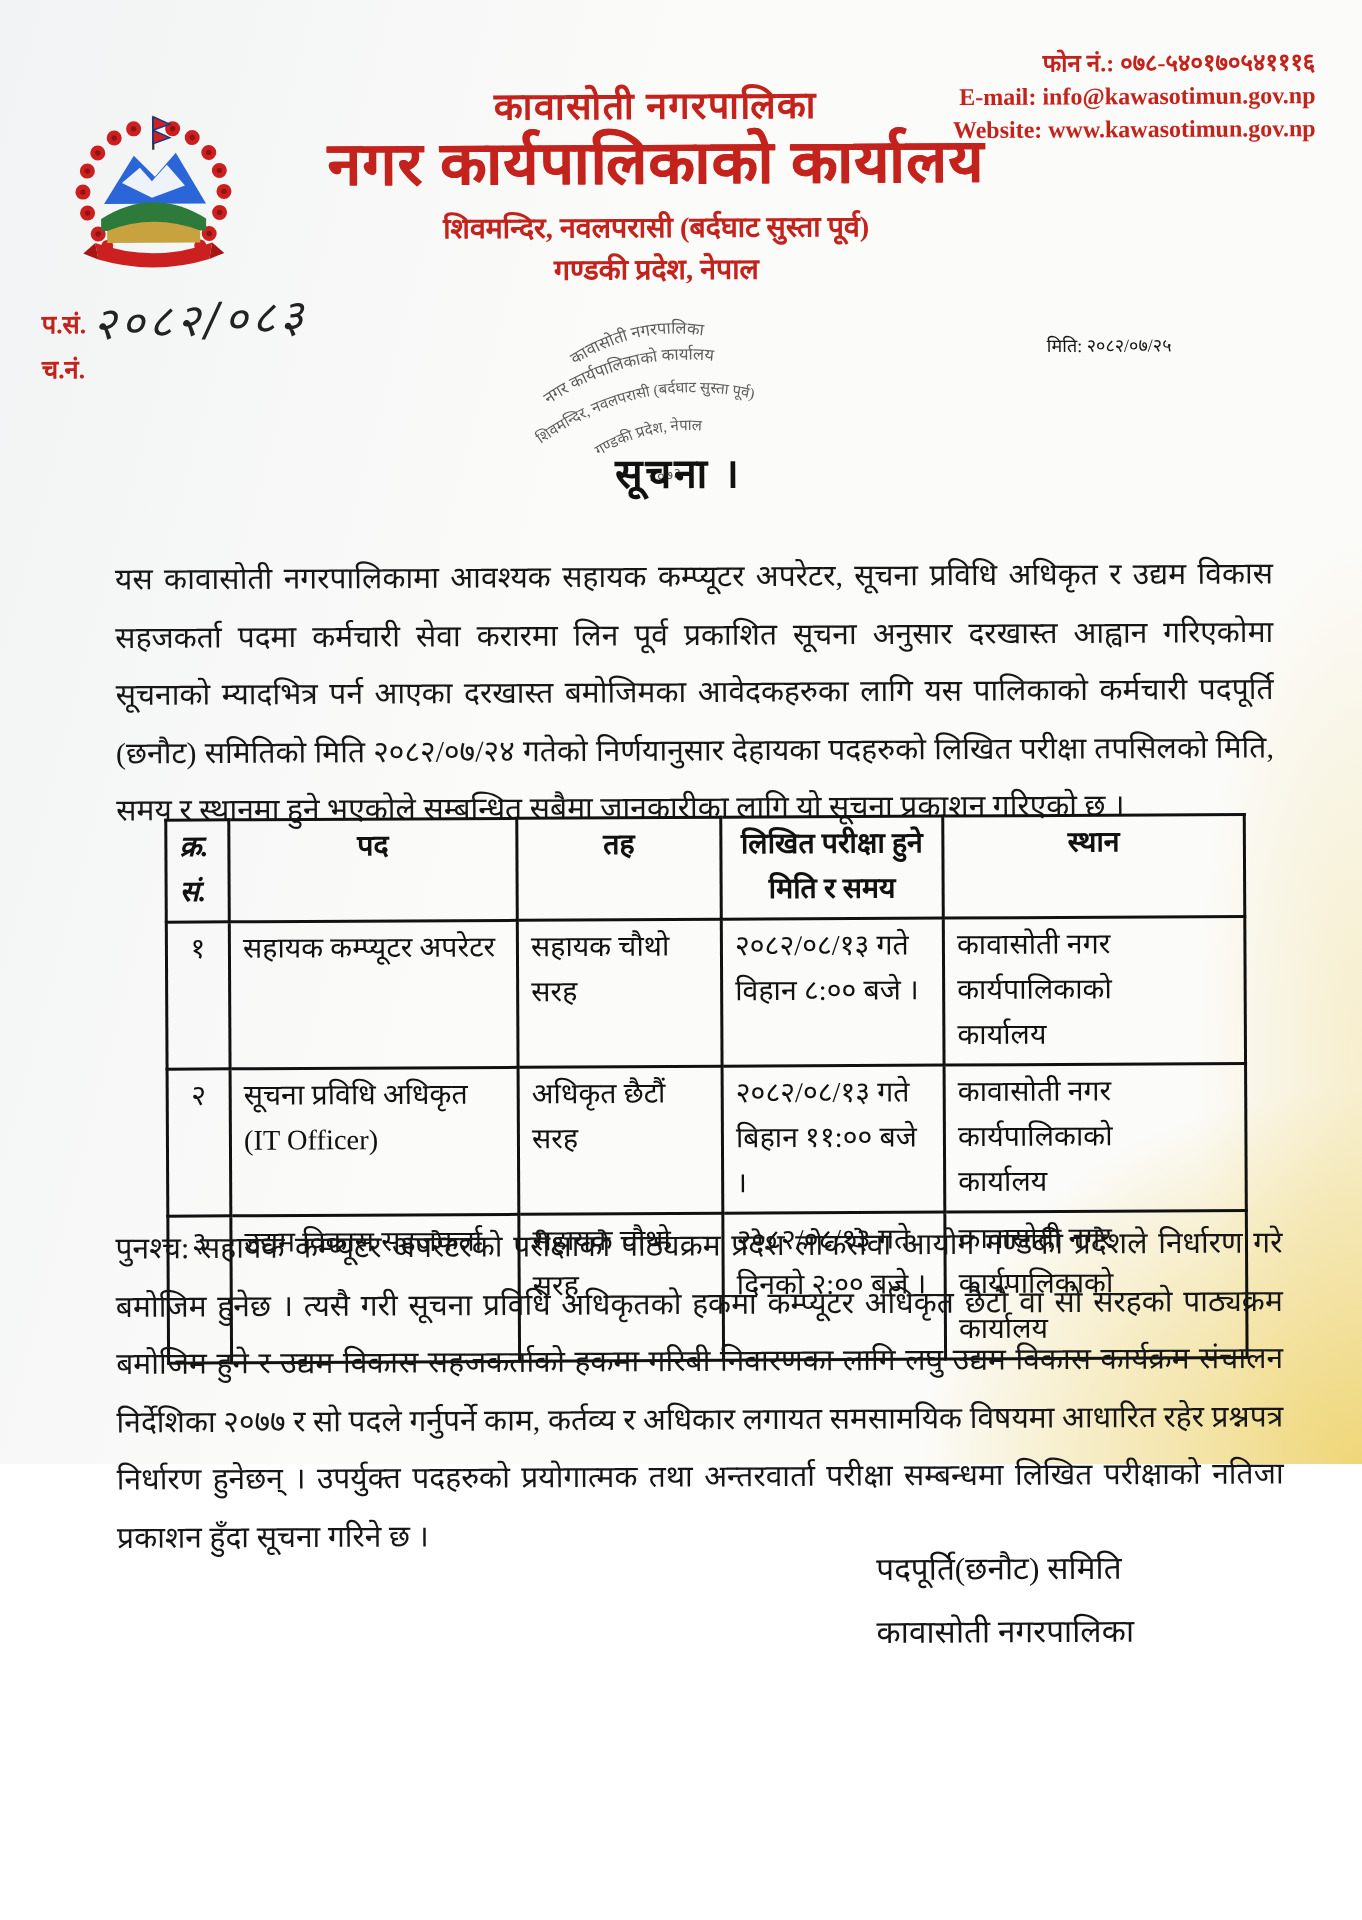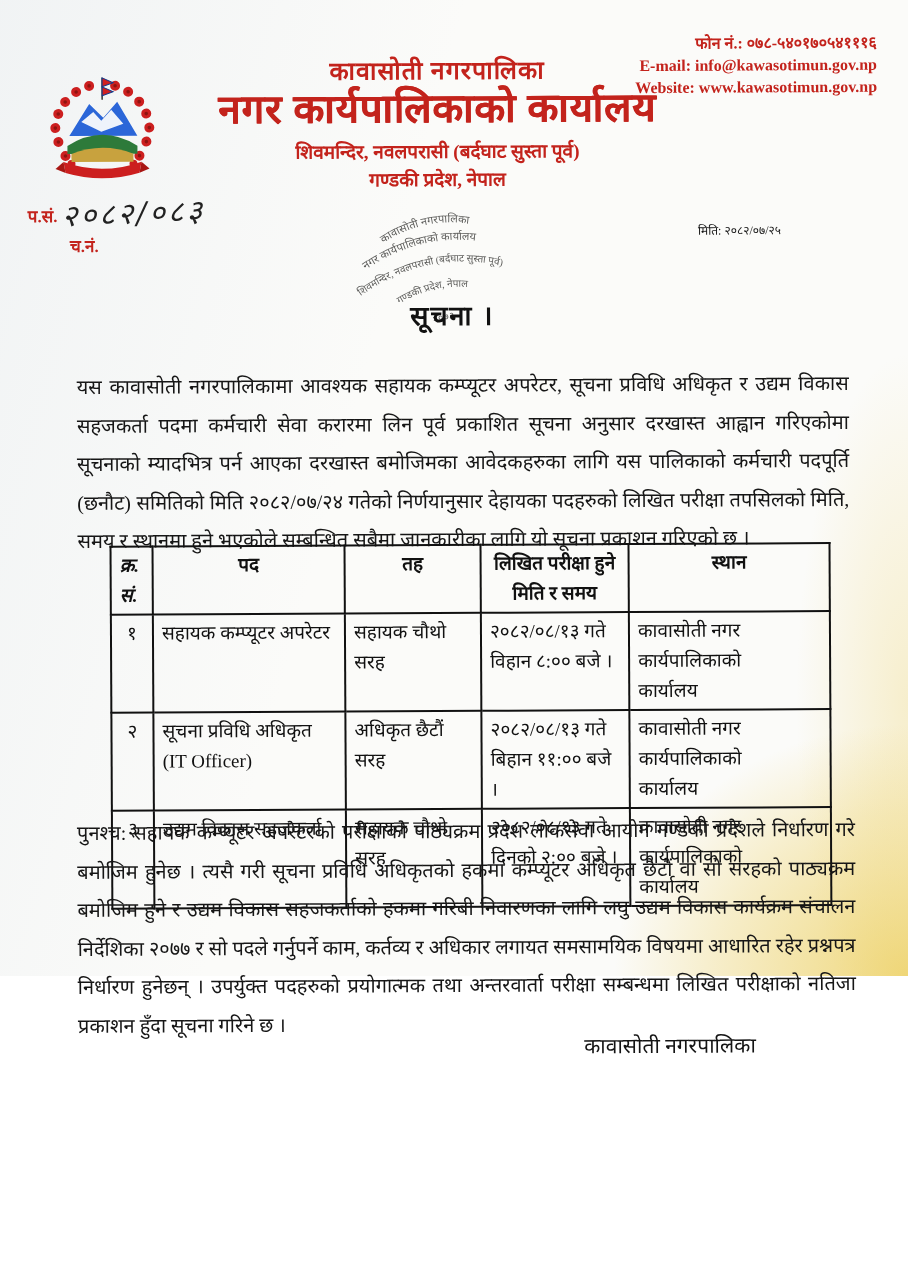--- a/index.html
+++ b/index.html
@@ -33,21 +33,21 @@
   .addr2{font-size:19px;font-weight:bold;margin-top:2px;}
   
   .logo{position:absolute;left:44px;top:72px;width:122px;height:116px;}
   
   .ps{position:absolute;left:30px;top:188px;font-size:17px;font-weight:bold;color:#c3231c;}
   .ps .hand{
     display:inline-block;color:#222;font-size:30px;font-weight:normal;
     font-style:italic;letter-spacing:3px;transform:rotate(-2deg) translateY(2px);
     font-family:"DejaVu Serif",serif;
   }
-  .ch{position:absolute;left:30px;top:232px;font-size:17px;font-weight:bold;color:#c3231c;margin-left:42px;}
+  .ch{position:absolute;left:30px;top:232px;font-size:17px;font-weight:bold;color:#c3231c;}
   
   .date-block{position:absolute;left:700px;top:212px;font-size:12px;line-height:40px;color:#151515;font-family:Liberation Serif, serif;}
   
   .stamp{position:absolute;left:322px;top:178px;width:240px;height:180px;opacity:0.82;transform:rotate(-8deg);}
   
   .notice-title{position:absolute;left:0;top:296px;width:908px;text-align:center;
     font-size:27px;font-weight:bold;color:#111;letter-spacing:2px;}
   
   .para{position:absolute;color:#161616;font-size:20px;line-height:38.5px;text-align:justify;}
   .para1{left:78px;top:366px;width:772px;}
@@ -218,17 +218,18 @@
 दिनको २:०० बजे ।</td>
           <td>कावासोती नगर कार्यपालिकाको
 कार्यालय</td>
         </tr>
       </tbody>
     </table>
 
     <div class="para para2">पुनश्च:  सहायक कम्प्यूटर अपरेटरको परीक्षाको पाठ्यक्रम प्रदेश लोकसेवा आयोग गण्डकी प्रदेशले निर्धारण गरे बमोजिम हुनेछ । त्यसै गरी सूचना प्रविधि अधिकृतको हकमा कम्प्यूटर अधिकृत छैटौं वा सो सरहको पाठ्यक्रम बमोजिम हुने र उद्यम विकास सहजकर्ताको हकमा गरिबी निवारणका लागि लघु उद्यम विकास कार्यक्रम संचालन निर्देशिका २०७७ र सो पदले गर्नुपर्ने काम, कर्तव्य र अधिकार लगायत समसामयिक विषयमा आधारित रहेर प्रश्नपत्र निर्धारण हुनेछन् । उपर्युक्त पदहरुको प्रयोगात्मक तथा अन्तरवार्ता परीक्षा सम्बन्धमा लिखित परीक्षाको नतिजा प्रकाशन हुँदा सूचना गरिने छ ।</div>
 
     <div class="footer">
+      <div>पदपूर्ति(छनौट) समिति</div>
       <div>कावासोती नगरपालिका</div>
     </div>
 
   </div>
 </div>
 
 </body></html>

